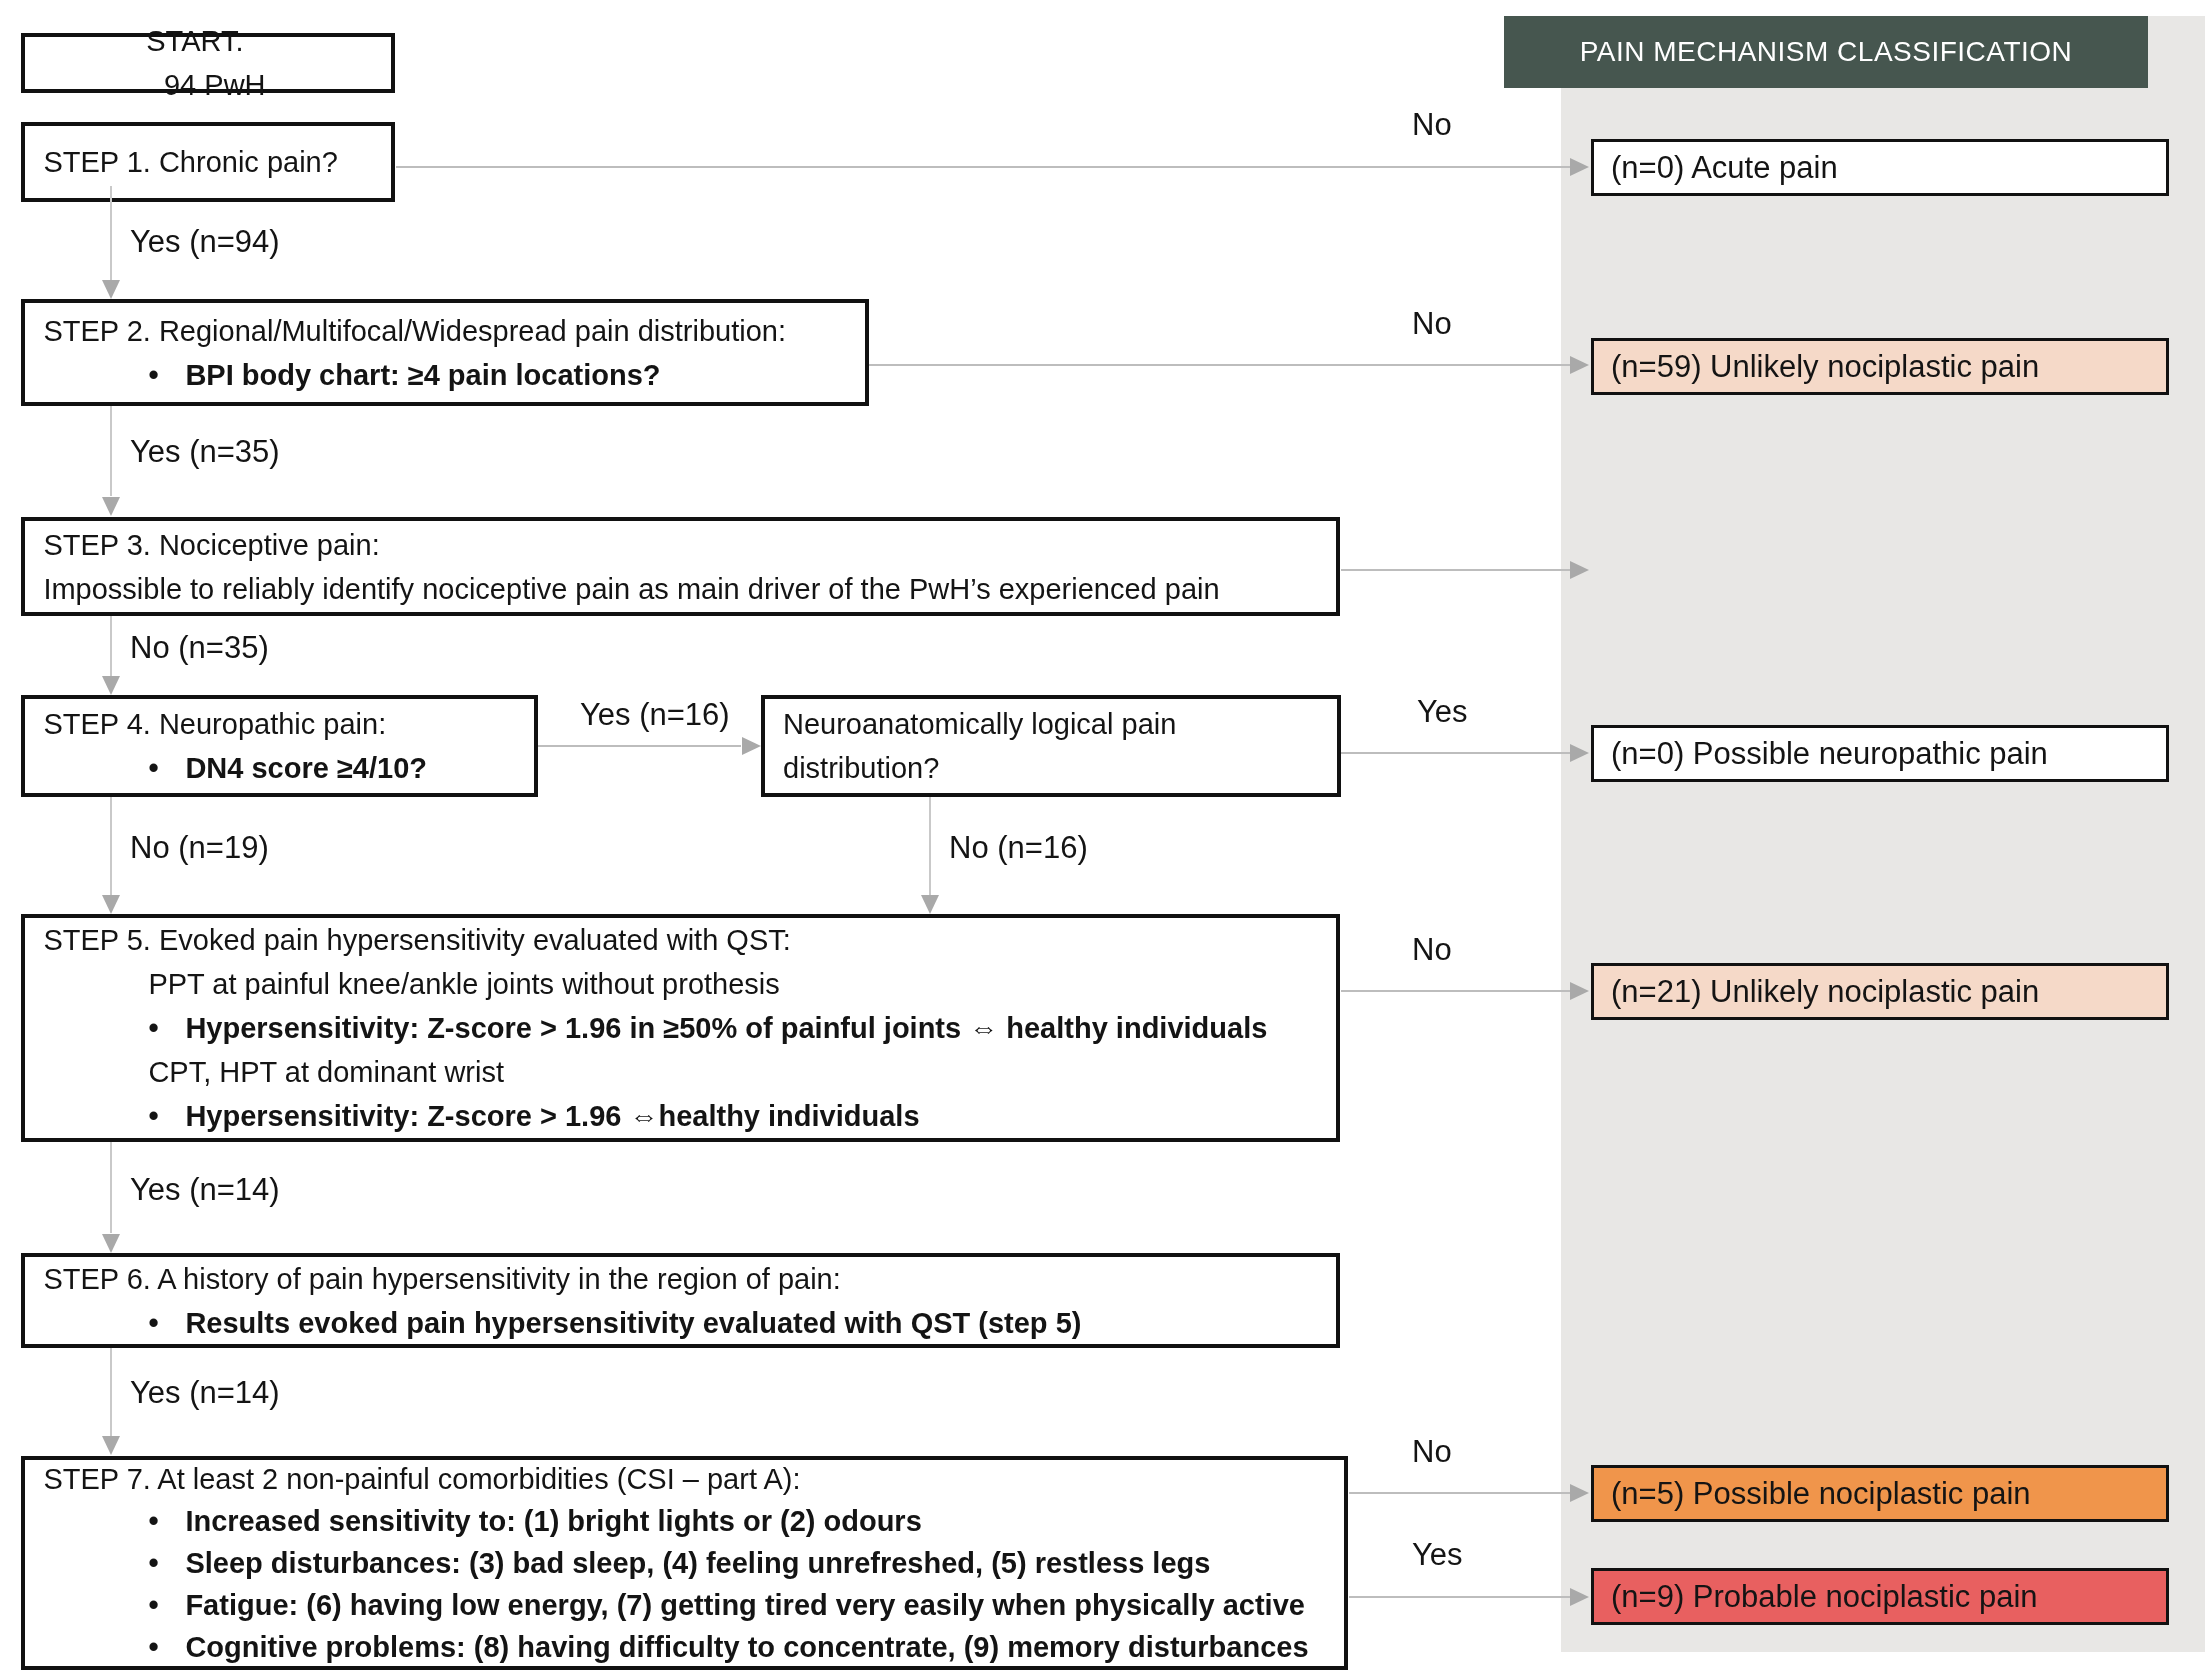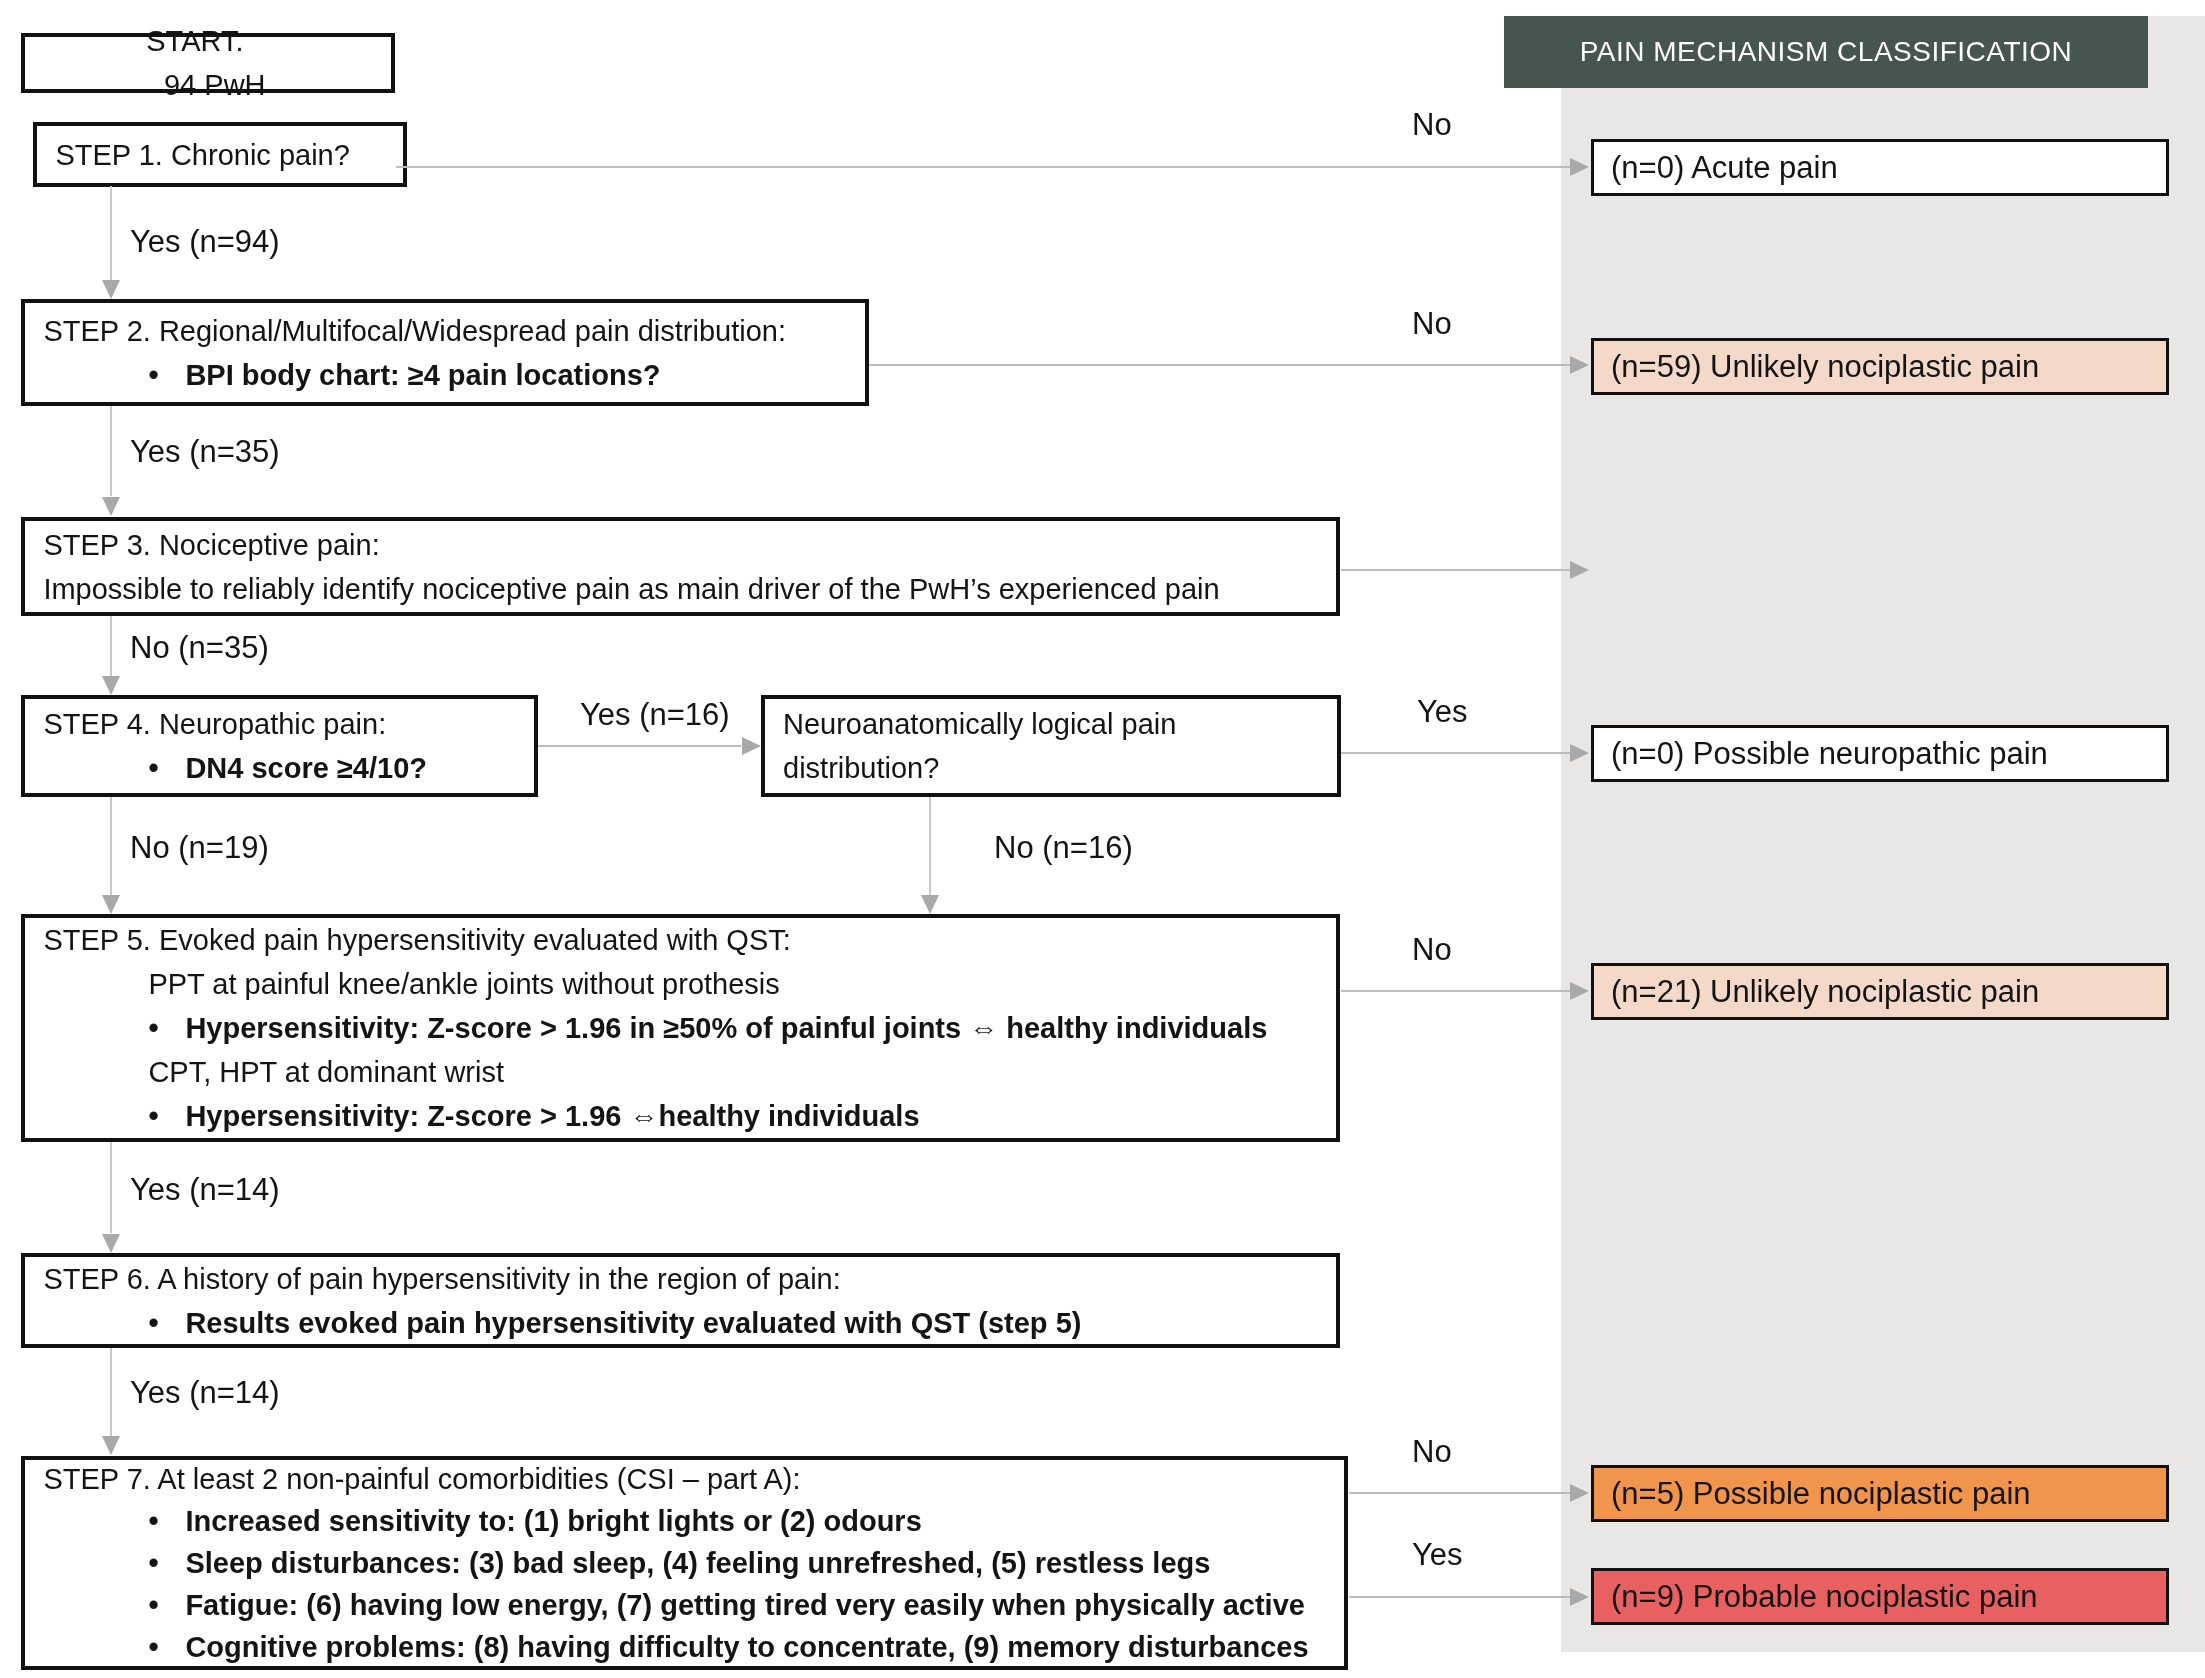--- a/index.html
+++ b/index.html
@@ -66,21 +66,21 @@
     <span>PAIN MECHANISM CLASSIFICATION</span>
   </div>
 
   <div class="fbox" style="left:21.4px;top:33px;width:374px;height:60px;">
     <div class="line start-row">
       <span class="start-label">START.</span>
       <span>94 PwH</span>
     </div>
   </div>
 
-  <div class="fbox" style="left:21.4px;top:122px;width:374px;height:65px;margin-left:12px;">
+  <div class="fbox" style="left:21.4px;top:122px;width:374px;height:80px;">
     <div class="line">STEP 1. Chronic pain?</div>
   </div>
 
   <div class="fbox" style="left:21.4px;top:299px;width:848px;height:107px;">
     <div class="line">STEP 2. Regional/Multifocal/Widespread pain distribution:</div>
     <div class="line bullet">BPI body chart: ≥4 pain locations?</div>
   </div>
 
   <div class="fbox" style="left:21.4px;top:517px;width:1319px;height:99px;">
     <div class="line">STEP 3. Nociceptive pain:</div>
@@ -167,21 +167,21 @@
   <div class="hline" style="left:1349px;top:1492px;width:221px;"></div>
   <div class="harrow" style="left:1570px;top:1484px;"></div>
 
   <div class="hline" style="left:1349px;top:1596px;width:221px;"></div>
   <div class="harrow" style="left:1570px;top:1588px;"></div>
 
   <div class="elabel" style="left:130px;top:224px;">Yes (n=94)</div>
   <div class="elabel" style="left:130px;top:434px;">Yes (n=35)</div>
   <div class="elabel" style="left:130px;top:630px;">No (n=35)</div>
   <div class="elabel" style="left:130px;top:830px;">No (n=19)</div>
-  <div class="elabel" style="left:994px;top:830px;">No (n=16)</div>
+  <div class="elabel" style="left:949px;top:830px;">No (n=16)</div>
   <div class="elabel" style="left:130px;top:1172px;">Yes (n=14)</div>
   <div class="elabel" style="left:130px;top:1375px;">Yes (n=14)</div>
 
   <div class="elabel" style="left:1412px;top:107px;">No</div>
   <div class="elabel" style="left:1412px;top:306px;">No</div>
   <div class="elabel" style="left:580px;top:697px;">Yes (n=16)</div>
   <div class="elabel" style="left:1417px;top:694px;">Yes</div>
   <div class="elabel" style="left:1412px;top:932px;">No</div>
   <div class="elabel" style="left:1412px;top:1434px;">No</div>
   <div class="elabel" style="left:1412px;top:1537px;">Yes</div>

